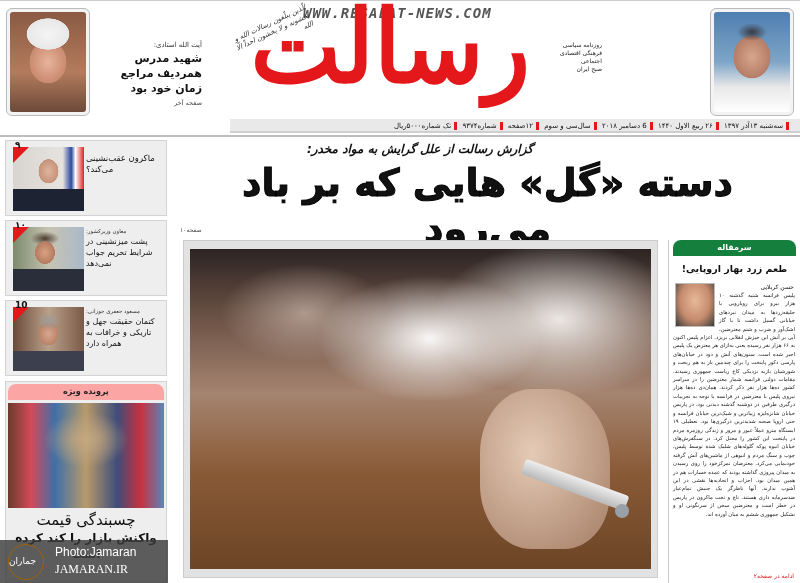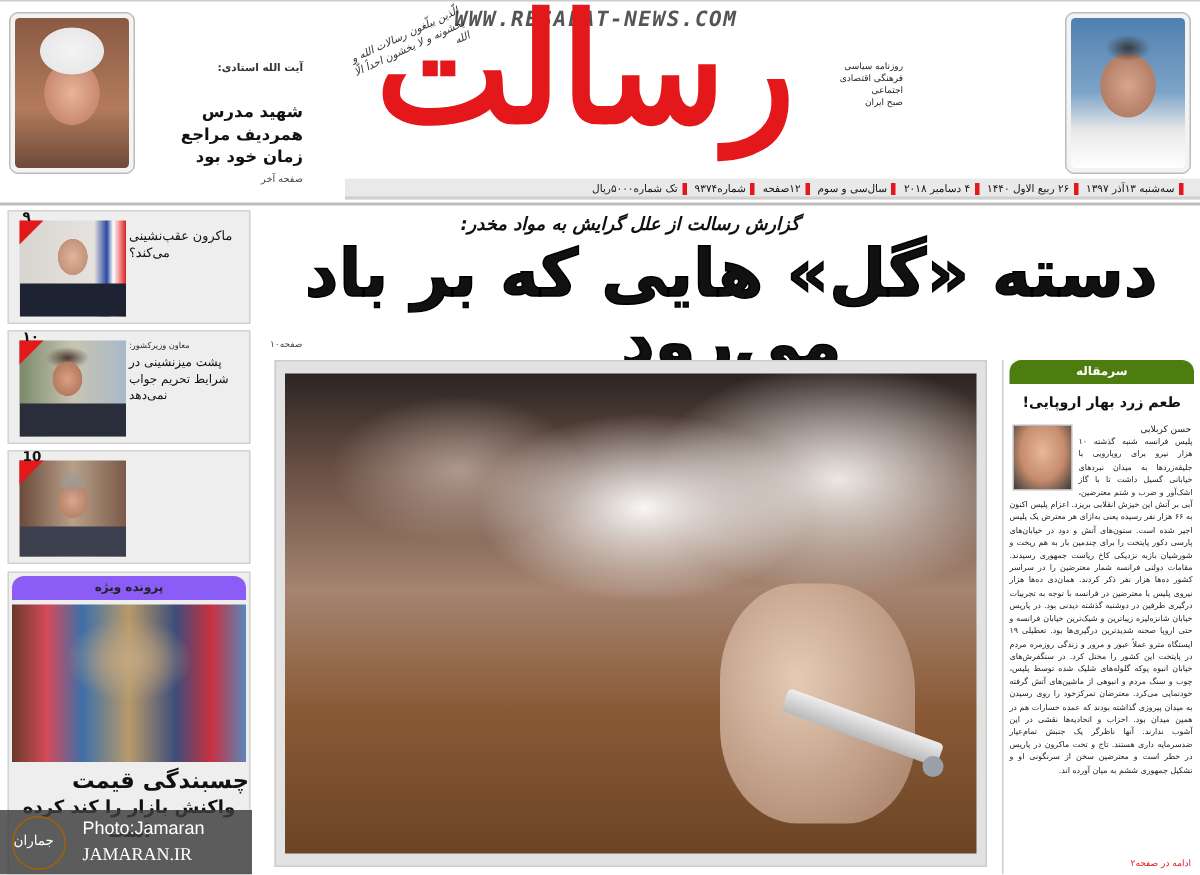--- a/index.html
+++ b/index.html
@@ -8,37 +8,37 @@
   .rtl { direction: rtl; text-align: right; }
 
   
   .masthead { position: absolute; left: 0; top: 0; width: 800px; height: 118px; border-top: 1px solid #ccc; }
   .url { position: absolute; left: 303px; top: 4px; font-family: "DejaVu Sans Mono", monospace; font-size: 14px; font-weight: bold; letter-spacing: 1px; color: #555; font-style: italic; }
   .photo-frame { position: absolute; border: 1px solid #bbb; border-radius: 6px; background: #f3f3f3; padding: 3px; }
   .photo { width: 100%; height: 100%; border-radius: 3px; }
   .left-teaser { left: 6px; top: 7px; width: 84px; height: 108px; }
   .right-teaser { left: 710px; top: 7px; width: 84px; height: 108px; }
   .teaser-text { position: absolute; width: 110px; }
-  .teaser-kicker { font-size: 7px; color: #333; margin-bottom: 18px; font-weight: bold; }
+  .teaser-kicker { font-size: 7px; color: #333; margin-bottom: 2px; }
   .teaser-title { font-size: 11px; font-weight: bold; line-height: 15px; color: #111; }
   .teaser-page { font-size: 6.5px; color: #444; margin-top: 3px; }
 
   .logo-wrap { position: absolute; left: 225px; top: 10px; width: 350px; height: 108px; }
   .logo-word { position: absolute; right: 45px; top: -12px; font-family: "DejaVu Serif", serif; font-size: 96px; font-weight: bold; color: #e4171b; direction: rtl; letter-spacing: -4px; line-height: 1; transform: scaleY(1.05); }
   .logo-callig { position: absolute; left: 8px; top: 8px; width: 80px; font-family: "DejaVu Serif", serif; font-style: italic; font-size: 7px; color: #333; transform: rotate(-25deg); line-height: 9px; direction: rtl; }
   .logo-tagline { position: absolute; left: 540px; top: 40px; width: 62px; font-size: 6px; line-height: 8px; text-align: right; direction: rtl; color: #222; }
 
   
   .dateline { position: absolute; left: 230px; top: 119px; width: 570px; height: 14px; background: #e9e9e9; border-bottom: 2px solid #cfcfcf; font-size: 7px; line-height: 14px; padding-right: 8px; direction: rtl; text-align: right; white-space: nowrap; overflow: hidden; }
   .dateline .sep { display: inline-block; width: 3px; height: 8px; background: #e4171b; margin: 0 3px; vertical-align: middle; }
   .topline { position: absolute; left: 0; top: 135px; width: 800px; height: 2px; background: #bdbdbd; }
 
   
   .kicker { position: absolute; left: 180px; top: 142px; width: 480px; text-align: center; font-size: 12px; font-weight: bold; direction: rtl; font-style: italic; }
-  .headline { position: absolute; left: 180px; top: 160px; width: 615px; text-align: center; font-family: "DejaVu Sans", sans-serif; font-size: 44px; font-weight: 900; letter-spacing: -1px; direction: rtl; line-height: 46px; -webkit-text-stroke: 1px #000; }
+  .headline { position: absolute; left: 180px; top: 160px; width: 615px; text-align: center; font-family: "DejaVu Sans", sans-serif; font-size: 38px; font-weight: 900; letter-spacing: -1px; direction: rtl; line-height: 46px; -webkit-text-stroke: 1px #000; }
   .headline-page { position: absolute; left: 180px; top: 226px; font-size: 6px; color: #444; direction: rtl; }
 
   
   .main-photo-frame { position: absolute; left: 183px; top: 240px; width: 475px; height: 338px; background: #e2e2e2; border: 1px solid #ccc; padding: 8px 6px 8px 6px; }
   .main-photo { width: 100%; height: 100%; position: relative; overflow: hidden;
     background:
       radial-gradient(ellipse 160px 90px at 52% 28%, rgba(255,255,255,0.95), rgba(255,255,255,0) 70%),
       radial-gradient(ellipse 180px 110px at 80% 22%, rgba(250,248,246,0.9), rgba(250,248,246,0) 70%),
       radial-gradient(ellipse 120px 70px at 25% 20%, rgba(220,200,190,0.6), rgba(220,200,190,0) 70%),
       linear-gradient(180deg, #2c2422 0%, #6e5447 22%, #a58470 45%, #8a5a36 70%, #6b4526 100%);
@@ -51,36 +51,36 @@
   .sidebar { position: absolute; left: 5px; top: 140px; width: 162px; }
   .side-box { position: relative; background: #eeeeee; border: 1px solid #d3d3d3; height: 76px; margin-bottom: 4px; }
   .side-photo { position: absolute; left: 7px; top: 6px; width: 71px; height: 64px; }
   .side-corner { position: absolute; left: 7px; top: 6px; width: 0; height: 0; border-top: 16px solid #e4171b; border-right: 16px solid transparent; }
   .side-num { position: absolute; left: 9px; top: -1px; font-size: 9px; font-weight: bold; color: #111; }
   .side-text { position: absolute; left: 80px; top: 7px; width: 78px; direction: rtl; text-align: left; }
   .side-kicker { font-size: 5.5px; color: #333; margin-bottom: 2px; }
   .side-title { font-size: 8px; line-height: 11px; color: #111; }
 
   .special { position: absolute; left: 5px; top: 381px; width: 162px; height: 202px; background: #eeeeee; border: 1px solid #d3d3d3; }
-  .special-header { height: 16px; margin: 2px 2px 0 2px; background: #8b5cf6; border-radius: 8px 8px 0 0; text-align: center; font-size: 8px; font-weight: bold; line-height: 16px; direction: rtl; color: #222; }
+  .special-header { height: 16px; margin: 2px 2px 0 2px; background: #fca5a5; border-radius: 8px 8px 0 0; text-align: center; font-size: 8px; font-weight: bold; line-height: 16px; direction: rtl; color: #222; }
   .special-photo { margin: 3px 2px 0 2px; height: 105px;
     background:
       radial-gradient(ellipse 60px 40px at 50% 35%, #c2a780, rgba(0,0,0,0) 70%),
       linear-gradient(90deg, #6a3b2a 0%, #d44a5a 15%, #3e6fa8 30%, #b89a6a 50%, #3d4d7a 70%, #c83040 85%, #5a86b8 100%);
   }
-  .special-title { font-size: 15px; font-weight: bold; direction: rtl; margin-top: 2px; line-height: 20px; }
+  .special-title { text-align: center; font-size: 15px; font-weight: normal; direction: rtl; margin-top: 2px; line-height: 20px; }
   .special-sub { text-align: center; font-size: 12px; font-weight: bold; direction: rtl; line-height: 16px; }
   .watermark { position: absolute; left: 0; top: 540px; width: 168px; height: 43px; background: rgba(60,60,60,0.82); }
   .wm-logo { position: absolute; left: 8px; top: 4px; width: 36px; height: 36px; border: 1px solid #a16207; border-radius: 50%; color: #fff; font-size: 9px; text-align: left; line-height: 32px; }
   .wm-line1 { position: absolute; left: 55px; top: 5px; font-family: "Liberation Sans", sans-serif; font-size: 12px; color: #fff; }
   .wm-line2 { position: absolute; left: 55px; top: 22px; font-family: Liberation Serif, serif; font-size: 12px; color: #fff; }
 
   
   .editorial { position: absolute; left: 668px; top: 240px; width: 128px; height: 343px; border-left: 1px solid #ccc; padding-left: 4px; }
-  .ed-header { height: 16px; background: #4d7c0f; border-radius: 8px 8px 0 0; color: #fff; font-size: 8px; font-weight: bold; text-align: center; line-height: 16px; direction: rtl; }
+  .ed-header { height: 16px; background: #15803d; border-radius: 8px 8px 0 0; color: #fff; font-size: 8px; font-weight: bold; text-align: center; line-height: 16px; direction: rtl; }
   .ed-title { font-size: 9.5px; font-weight: bold; direction: rtl; text-align: center; margin-top: 7px; }
   .ed-photo { position: absolute; left: 6px; top: 43px; width: 40px; height: 44px; border: 1px solid #bbb; background: radial-gradient(ellipse at 50% 40%, #e8b89a, #c58b6d 55%, #3a3a3a 100%); }
   .ed-author { position: absolute; right: 2px; top: 43px; font-size: 6px; direction: rtl; }
   .ed-body { position: absolute; left: 4px; top: 51px; width: 122px; font-size: 5.3px; line-height: 8.4px; direction: rtl; text-align: justify; color: #222; }
   .ed-body .wrap-space { float: left; width: 46px; height: 40px; }
   .ed-more { position: absolute; right: 2px; top: 332px; font-size: 6px; color: #e4171b; direction: rtl; }
 </style>
 </head>
 <body>
 
@@ -107,21 +107,21 @@
   </div>
 
   <div class="photo-frame right-teaser">
     <div class="photo" style="background: radial-gradient(ellipse 20px 12px at 50% 20%, #3a3a40, rgba(0,0,0,0) 75%), radial-gradient(ellipse 26px 30px at 50% 45%, #d9a58c, #b47e66 70%, rgba(0,0,0,0) 72%), linear-gradient(180deg, #4f7fb0 0%, #7ea5c8 50%, #e8e8e8 75%, #ffffff 100%);"></div>
   </div>
 </div>
 
 <div class="dateline">
   <span class="sep"></span><span>سه‌شنبه ۱۳آذر ۱۳۹۷</span>
   <span class="sep"></span><span>۲۶ ربیع الاول ۱۴۴۰</span>
-  <span class="sep"></span><span>۴ دسامبر ۲۰۱۸</span>
+  <span class="sep"></span><span>6 دسامبر ۲۰۱۸</span>
   <span class="sep"></span><span>سال‌سی و سوم</span>
   <span class="sep"></span><span>۱۲صفحه</span>
   <span class="sep"></span><span>شماره۹۳۷۴</span>
   <span class="sep"></span><span>تک شماره۵۰۰۰ریال</span>
 </div>
 <div class="topline"></div>
 
 <div class="kicker">گزارش رسالت از علل گرایش به مواد مخدر:</div>
 <div class="headline">دسته «گل» هایی که بر باد می‌رود</div>
 <div class="headline-page">صفحه۱۰</div>
@@ -151,20 +151,24 @@
     <div class="side-text">
       <div class="side-kicker">معاون وزیرکشور:</div>
       <div class="side-title">پشت میزنشینی در شرایط تحریم جواب نمی‌دهد</div>
     </div>
   </div>
 
   <div class="side-box">
     <div class="side-photo" style="background: radial-gradient(ellipse 15px 12px at 50% 22%, #9c9a98, rgba(0,0,0,0) 75%), radial-gradient(ellipse 14px 16px at 50% 42%, #d8a88e, #b88268 70%, rgba(0,0,0,0) 72%), linear-gradient(90deg, #6a4a3a, #b9a089 50%, #7a5a48); box-shadow: inset 0 -20px 0 #3b3f4e;"></div>
     <div class="side-corner"></div>
     <div class="side-num">10</div>
+    <div class="side-text">
+      <div class="side-kicker">مسعود جعفری جوزانی:</div>
+      <div class="side-title">کتمان حقیقت جهل و تاریکی و خرافات به همراه دارد</div>
+    </div>
   </div>
 </div>
 
 <div class="special">
   <div class="special-header">پرونده ویژه</div>
   <div class="special-photo"></div>
   <div class="special-title">چسبندگی قیمت</div>
   <div class="special-sub">واکنش بازار را کند کرده است</div>
 </div>
 

